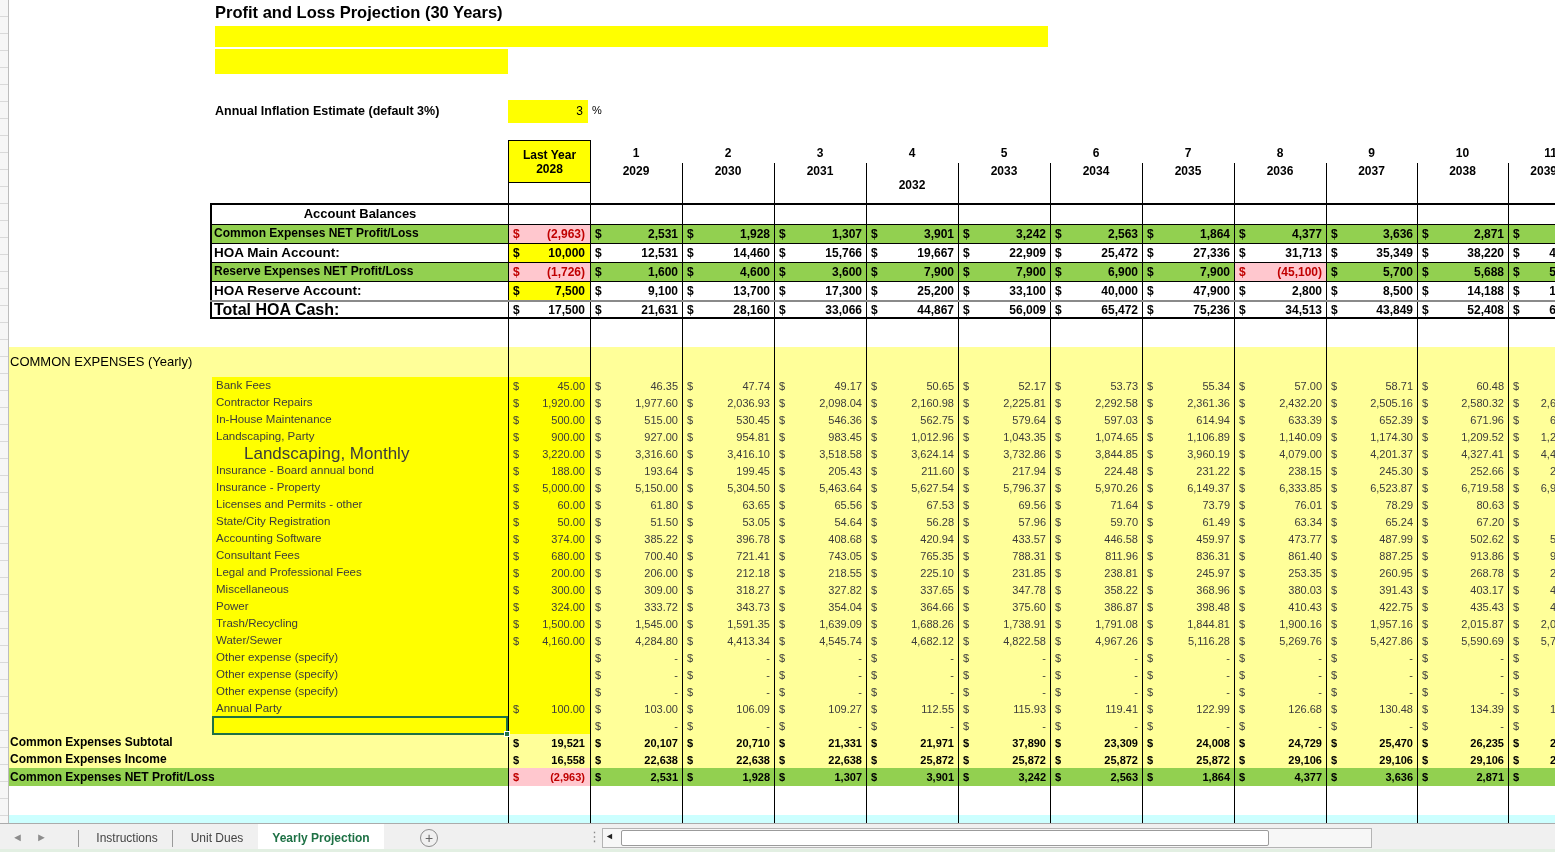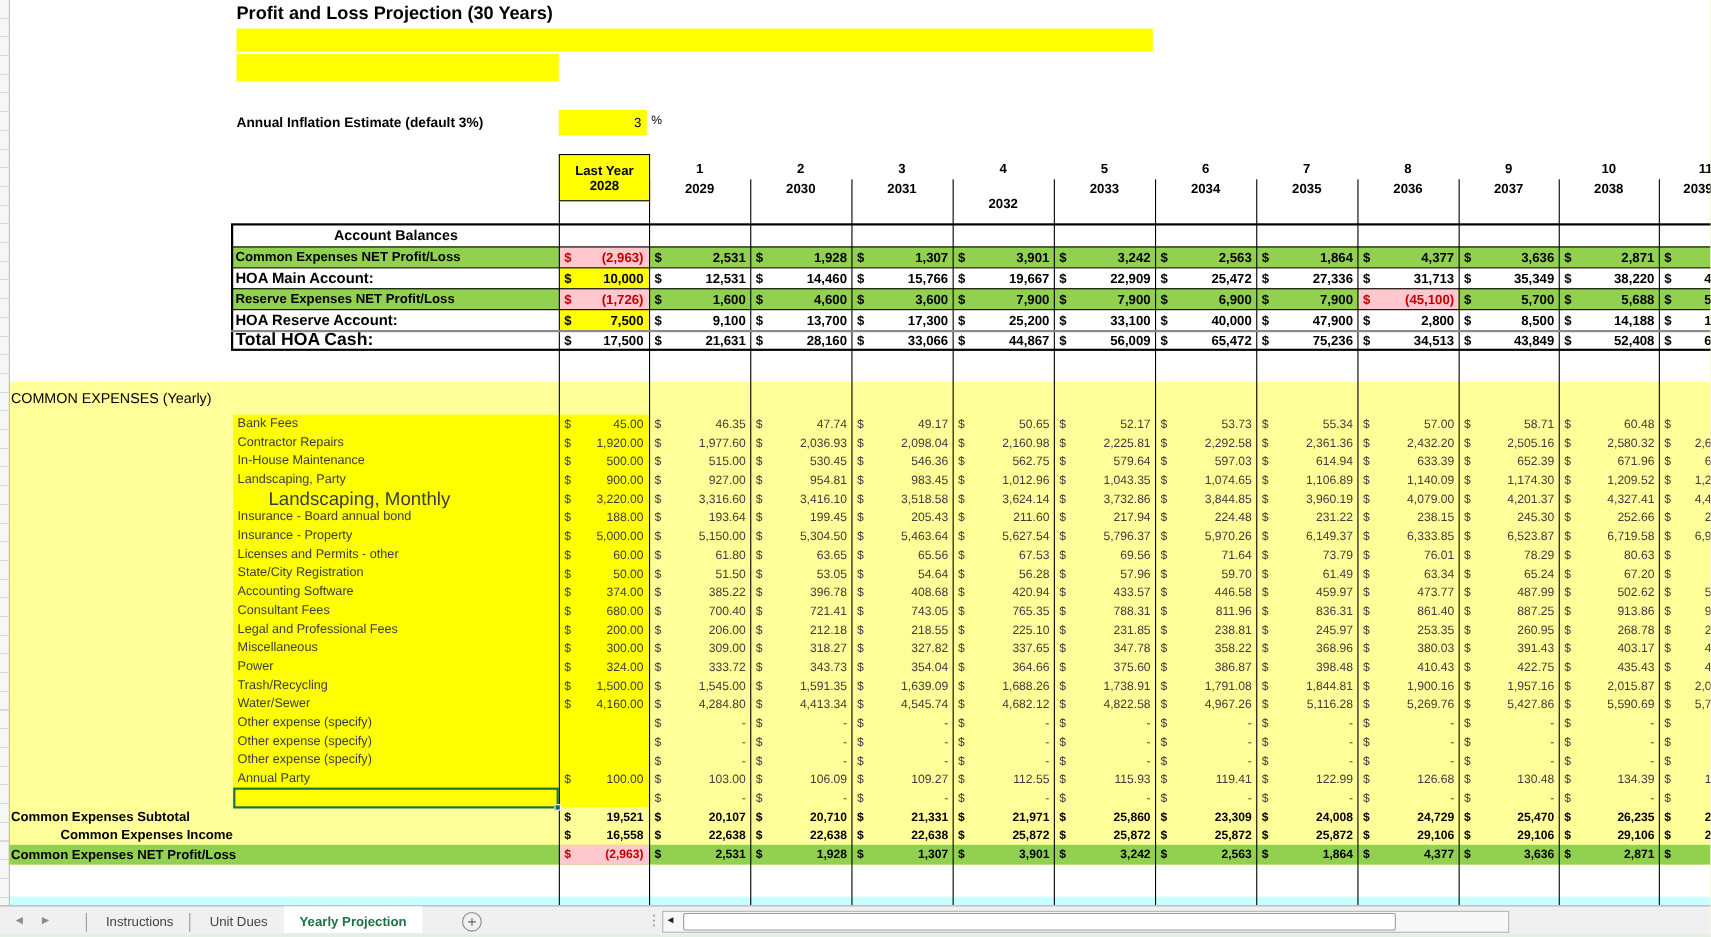--- a/index.html
+++ b/index.html
@@ -1389,21 +1389,21 @@
       <div class="mcell b" style="position: absolute; left: 775px; width: 91px; top: 734px; height: 17px;">
         <span>$</span>
         <span>21,331</span>
       </div>
       <div class="mcell b" style="position: absolute; left: 867px; width: 91px; top: 734px; height: 17px;">
         <span>$</span>
         <span>21,971</span>
       </div>
       <div class="mcell b" style="position: absolute; left: 959px; width: 91px; top: 734px; height: 17px;">
         <span>$</span>
-        <span>25,860</span>
+        <span>37,890</span>
       </div>
       <div class="mcell b" style="position: absolute; left: 1051px; width: 91px; top: 734px; height: 17px;">
         <span>$</span>
         <span>23,309</span>
       </div>
       <div class="mcell b" style="position: absolute; left: 1143px; width: 91px; top: 734px; height: 17px;">
         <span>$</span>
         <span>24,008</span>
       </div>
       <div class="mcell b" style="position: absolute; left: 1235px; width: 91px; top: 734px; height: 17px;">
@@ -1415,21 +1415,21 @@
         <span>25,470</span>
       </div>
       <div class="mcell b" style="position: absolute; left: 1418px; width: 90px; top: 734px; height: 17px;">
         <span>$</span>
         <span>26,235</span>
       </div>
       <div class="mcell b" style="position: absolute; left: 1509px; width: 51px; top: 734px; height: 17px;">
         <span>$</span>
         <span>2</span>
       </div>
-      <div class="lbl" style="position: absolute; left: 10px; top: 751px; height: 17px; line-height: 17px; font-weight: 700; font-size: 12px; margin-left: 45px;">Common Expenses Income</div>
+      <div class="lbl" style="position: absolute; left: 10px; top: 751px; height: 17px; line-height: 17px; font-weight: 700; font-size: 12px;">Common Expenses Income</div>
       <div class="mcell b" style="position: absolute; left: 509px; width: 80px; top: 751px; height: 17px;">
         <span>$</span>
         <span>16,558</span>
       </div>
       <div class="mcell b" style="position: absolute; left: 591px; width: 91px; top: 751px; height: 17px;">
         <span>$</span>
         <span>22,638</span>
       </div>
       <div class="mcell b" style="position: absolute; left: 683px; width: 91px; top: 751px; height: 17px;">
         <span>$</span>

